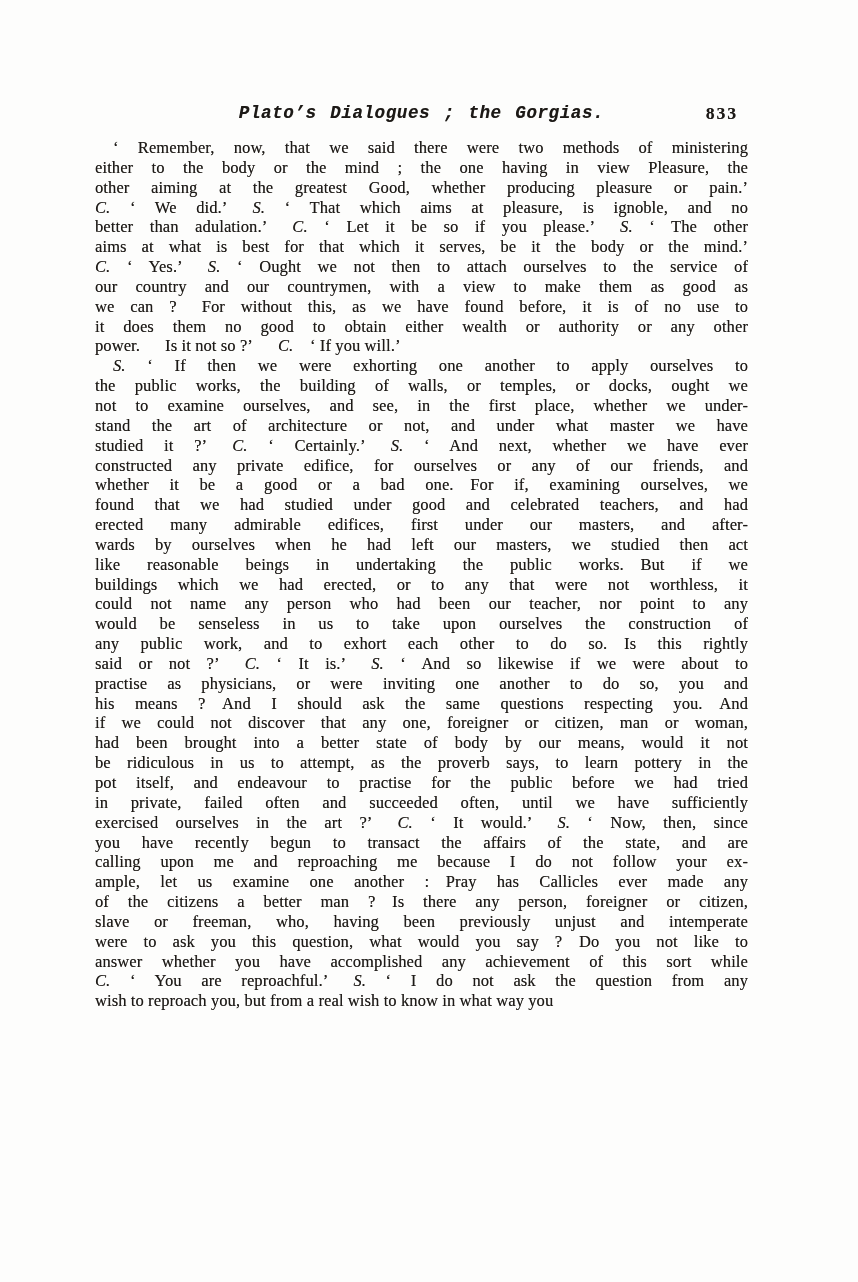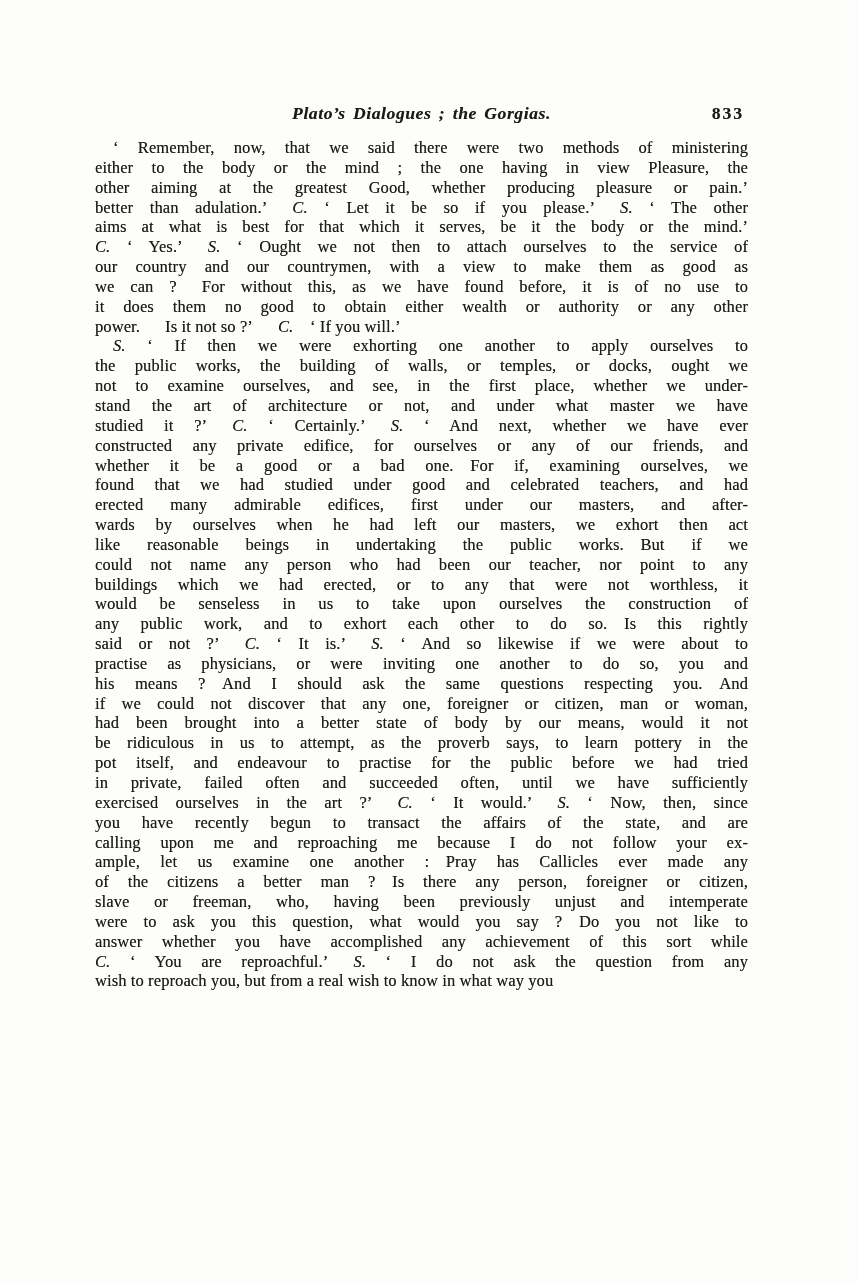--- a/index.html
+++ b/index.html
@@ -29,24 +29,25 @@
     left: 0;
     right: 0;
     text-align: center;
     font-style: italic;
     font-weight: bold;
     font-size: 17.5px;
     letter-spacing: 0.6px;
     word-spacing: 2.5px;
     color: #1c1916;
     text-shadow: 0.2px 0.2px 0.4px rgba(30,25,20,0.55);
+    font-family: Liberation Mono, monospace;
   }
   .page-number {
     position: absolute;
-    right: 4px;
+    right: 10px;
     top: 0;
     font-weight: bold;
     font-size: 17.5px;
     letter-spacing: 2px;
     color: #1c1916;
     text-shadow: 0.2px 0.2px 0.4px rgba(30,25,20,0.55);
   }
   .page-text {
     position: absolute;
     top: 138px;
@@ -75,42 +76,43 @@
 <div class="page">
   <div class="page-header">
     <div class="running-head">Plato’s Dialogues ; the Gorgias.</div>
     <div class="page-number">833</div>
   </div>
   <div class="page-text">
       <div class="paragraph">
         <div class="line indent">‘ Remember, now, that we said there were two methods of ministering</div>
         <div class="line">either to the body or the mind ; the one having in view Pleasure, the</div>
         <div class="line">other aiming at the greatest Good, whether producing pleasure or pain.’</div>
+        <div class="line"><i>C.</i> ‘ We did.’   <i>S.</i> ‘ That which aims at pleasure, is ignoble, and no</div>
         <div class="line">better than adulation.’   <i>C.</i> ‘ Let it be so if you please.’   <i>S.</i> ‘ The other</div>
         <div class="line">aims at what is best for that which it serves, be it the body or the mind.’</div>
         <div class="line"><i>C.</i> ‘ Yes.’   <i>S.</i> ‘ Ought we not then to attach ourselves to the service of</div>
         <div class="line">our country and our countrymen, with a view to make them as good as</div>
         <div class="line">we can ?   For without this, as we have found before, it is of no use to</div>
         <div class="line">it does them no good to obtain either wealth or authority or any other</div>
         <div class="line last">power.   Is it not so ?’   <i>C.</i>  ‘ If you will.’</div>
       </div>
       <div class="paragraph">
         <div class="line indent"><i>S.</i> ‘ If then we were exhorting one another to apply ourselves to</div>
         <div class="line">the public works, the building of walls, or temples, or docks, ought we</div>
         <div class="line">not to examine ourselves, and see, in the first place, whether we under-</div>
         <div class="line">stand the art of architecture or not, and under what master we have</div>
         <div class="line">studied it ?’   <i>C.</i> ‘ Certainly.’   <i>S.</i> ‘ And next, whether we have ever</div>
         <div class="line">constructed any private edifice, for ourselves or any of our friends, and</div>
         <div class="line">whether it be a good or a bad one.  For if, examining ourselves, we</div>
         <div class="line">found that we had studied under good and celebrated teachers, and had</div>
         <div class="line">erected many admirable edifices, first under our masters, and after-</div>
-        <div class="line">wards by ourselves when he had left our masters, we exhort then act</div>
+        <div class="line">wards by ourselves when he had left our masters, we studied then act</div>
         <div class="line">like reasonable beings in undertaking the public works.  But if we</div>
+        <div class="line">buildings which we had erected, or to any that were not worthless, it</div>
         <div class="line">could not name any person who had been our teacher, nor point to any</div>
-        <div class="line">buildings which we had erected, or to any that were not worthless, it</div>
         <div class="line">would be senseless in us to take upon ourselves the construction of</div>
         <div class="line">any public work, and to exhort each other to do so.  Is this rightly</div>
         <div class="line">said or not ?’   <i>C.</i> ‘ It is.’   <i>S.</i> ‘ And so likewise if we were about to</div>
         <div class="line">practise as physicians, or were inviting one another to do so, you and</div>
         <div class="line">his means ?  And I should ask the same questions respecting you.  And</div>
         <div class="line">if we could not discover that any one, foreigner or citizen, man or woman,</div>
         <div class="line">had been brought into a better state of body by our means, would it not</div>
         <div class="line">be ridiculous in us to attempt, as the proverb says, to learn pottery in the</div>
         <div class="line">pot itself, and endeavour to practise for the public before we had tried</div>
         <div class="line">in private, failed often and succeeded often, until we have sufficiently</div>

